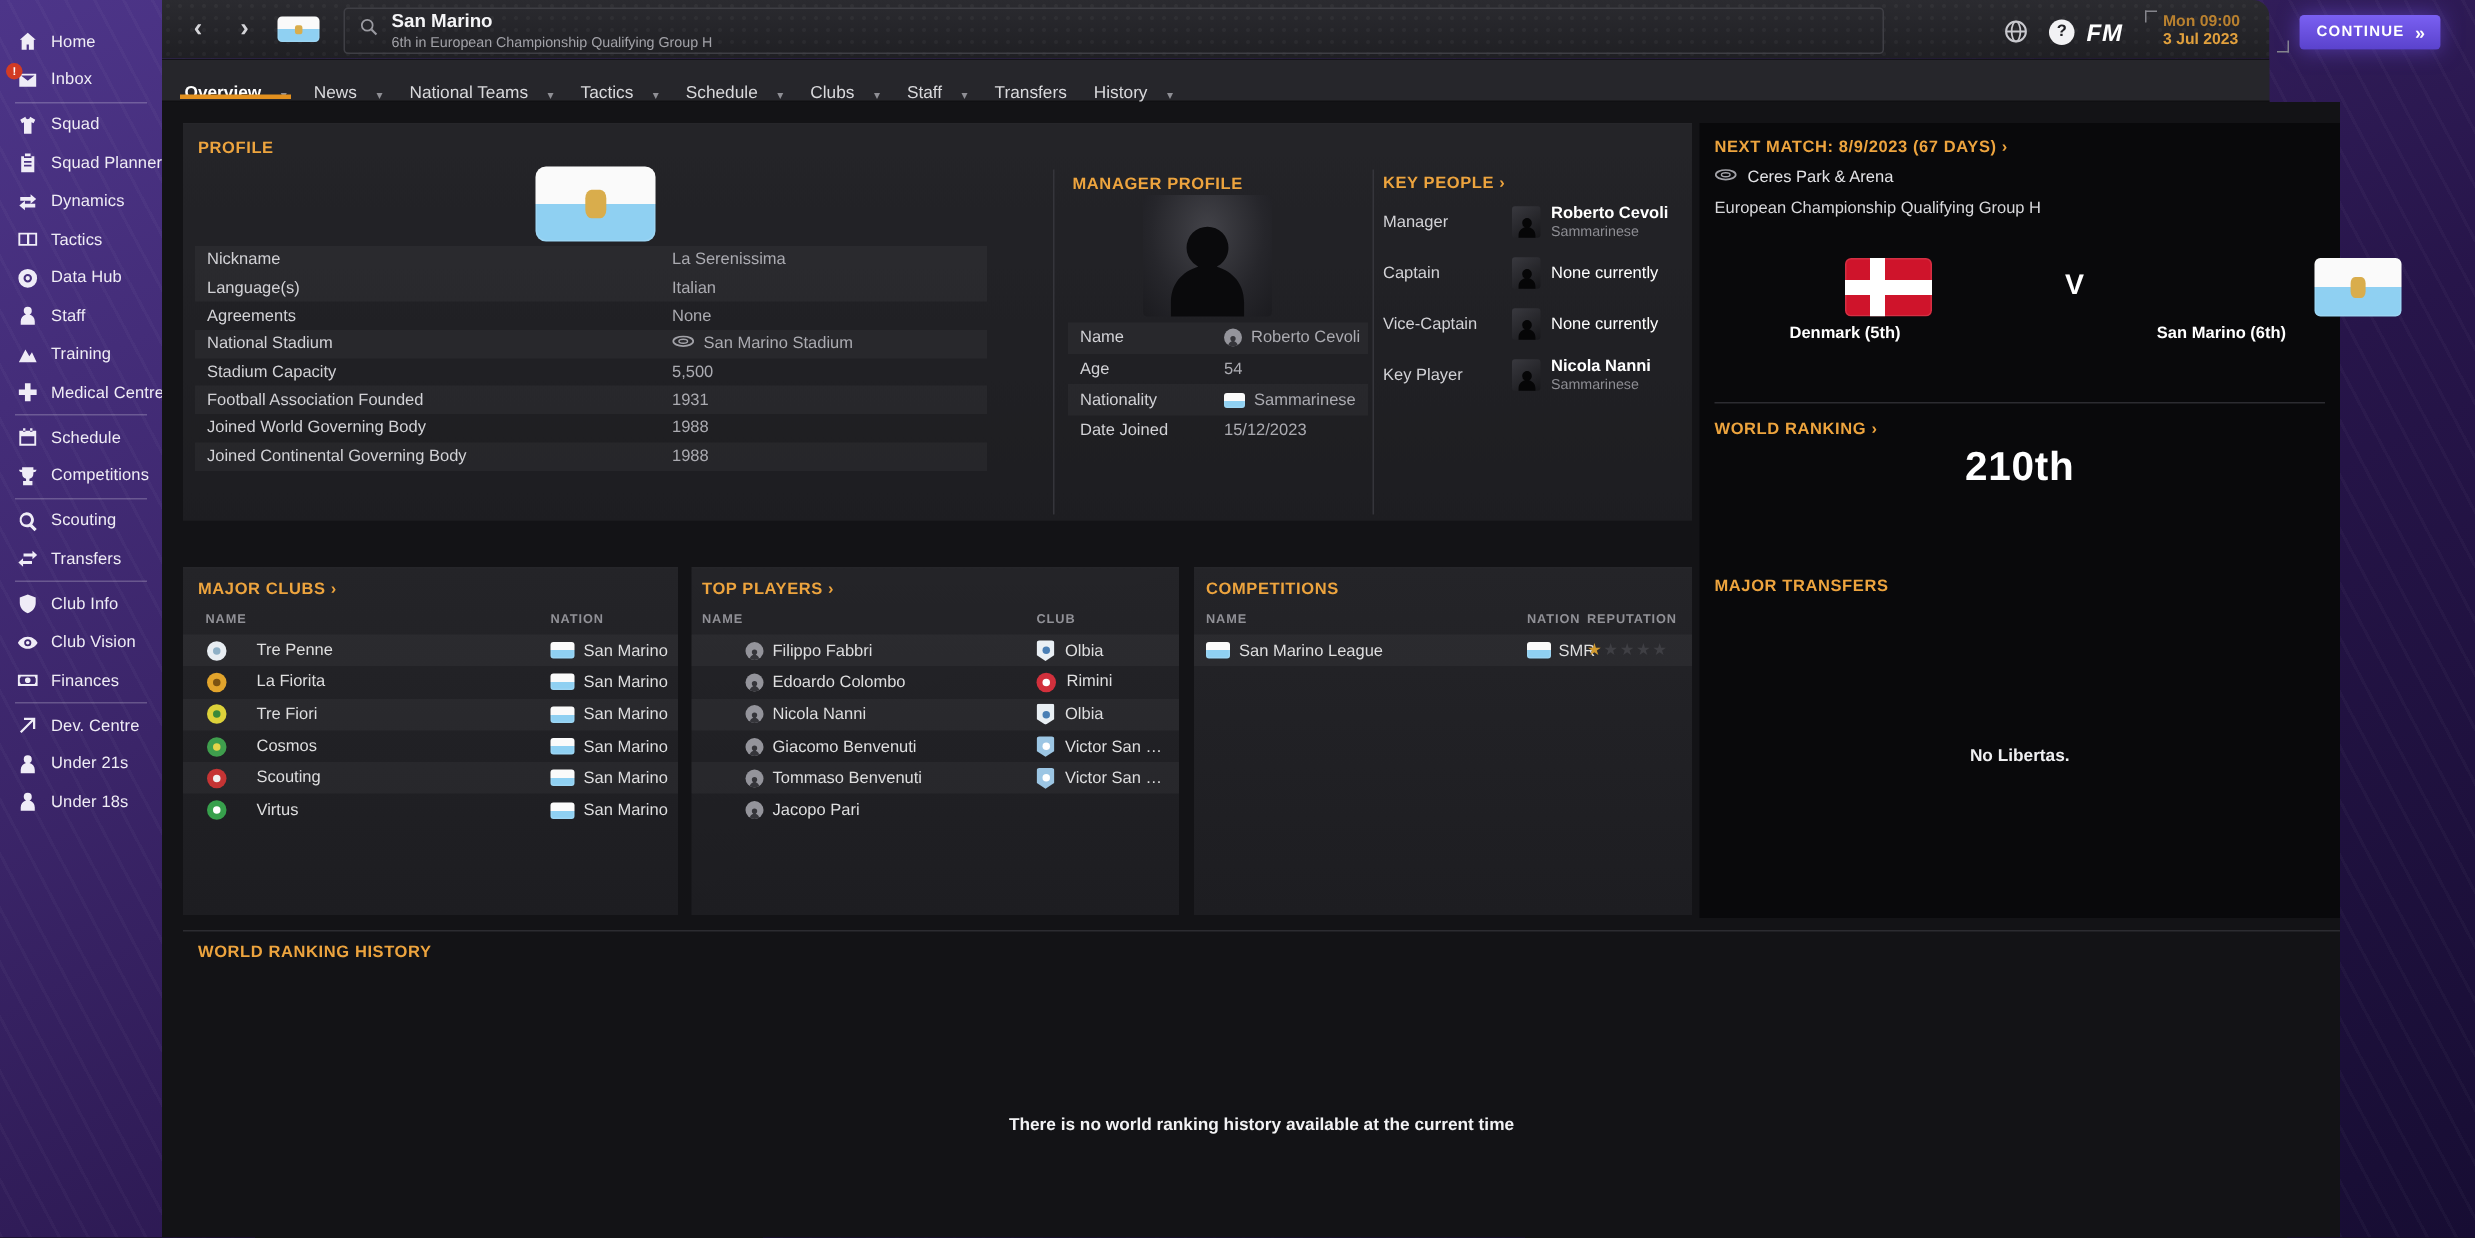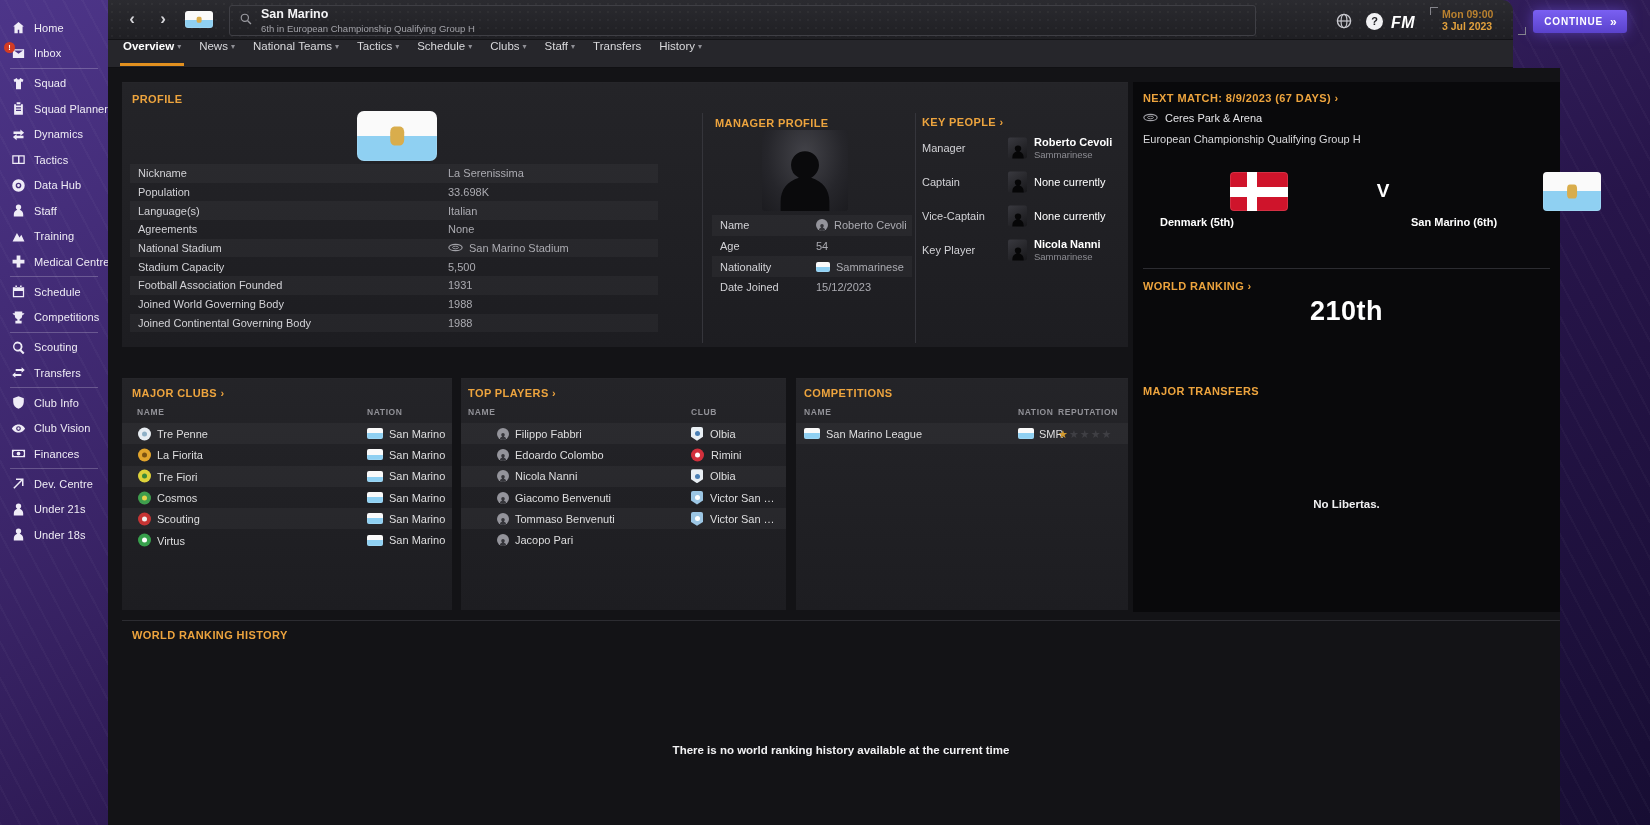--- a/index.html
+++ b/index.html
@@ -71,21 +71,21 @@
     color:#fff; font-size:10px; font-weight:bold; letter-spacing:0.8px; cursor:pointer;
     font-family:inherit; display:flex; align-items:center; justify-content:center; gap:7px;
   }
   .continue .arr{ font-size:12px; letter-spacing:-1px; }
   
   .tabsbar{
     position:absolute; left:108px; top:40px; width:1405px; height:28px;
     background:#26262b; border-bottom:1px solid #101013;
   }
   .tabs{ display:flex; align-items:stretch; height:28px; padding-left:15px; gap:18px; }
-  .tab{ position:relative; display:flex; align-items:flex-start; gap:3px; font-size:11.5px; color:#d9d9dc; cursor:pointer; }
+  .tab{ position:relative; display:flex; align-items:flex-end; gap:13px; font-size:11.5px; color:#d9d9dc; cursor:pointer; }
   .tab .caret{ font-size:8px; color:#8f8f95; padding-top:2px; }
   .tab.active{ color:#fff; font-weight:bold; }
   .tab.active::after{ content:""; position:absolute; left:-3px; right:-3px; bottom:2px; height:3px; background:#e2901f; }
   
   .contentbg{ position:absolute; left:108px; top:68px; width:1452px; height:757px; background:#131316; }
   .panel{
     position:absolute; background:linear-gradient(180deg,#242428 0%,#1d1d21 100%);
     border-top:1px solid rgba(255,255,255,0.045);
   }
   .p-title{ position:absolute; font-size:11px; font-weight:bold; color:#eda43e; letter-spacing:0.4px; white-space:nowrap; }
@@ -124,42 +124,42 @@
   .kp-name{ font-size:11px; color:#fff; white-space:nowrap; }
   .kp-name.b{ font-weight:bold; }
   .kp-sub{ font-size:9.5px; color:#8d8d93; margin-top:1px; }
   
   .blackcol{ position:absolute; left:1133px; top:82px; width:427px; height:530px; background:#09090b; }
   .nm-venue{ position:absolute; left:10px; top:30px; display:flex; align-items:center; gap:7px;
     font-size:11px; color:#e3e3e6; }
   .nm-comp{ position:absolute; left:10px; top:51px; font-size:11px; color:#d8d8db; }
   .matchflag{ position:absolute; top:90px; }
   .matchflag.home{ left:97px; } .matchflag.away{ left:348px; }
-  .nm-team{ position:absolute; top:134px; width:140px; text-align:left; font-size:11px; font-weight:bold;
+  .nm-team{ position:absolute; top:134px; width:140px; text-align:center; font-size:11px; font-weight:bold;
     color:#fff; cursor:pointer; }
   .nm-team.home{ left:27px; } .nm-team.away{ left:278px; }
   .nm-v{ position:absolute; left:190px; top:98px; width:120px; text-align:center; font-size:19px;
     font-weight:bold; color:#fff; }
   .hdiv{ position:absolute; height:1px; background:#2c2c31; }
   .wr-value{ position:absolute; left:0; top:214px; width:100%; text-align:center; font-size:27px;
     font-weight:bold; color:#fff; letter-spacing:0.5px; }
   .mt-empty{ position:absolute; left:0; top:416px; width:100%; text-align:center; font-size:11.5px;
     font-weight:bold; color:#f0f0f2; }
   
   .p-mc{ left:122px; top:378px; width:330px; height:232px; }
   .p-tp{ left:461px; top:378px; width:325px; height:232px; }
   .p-comp{ left:796px; top:378px; width:332px; height:232px; }
   .t-head{ position:absolute; left:0; right:0; top:28px; height:14px; }
   .t-head span{ position:absolute; font-size:8.5px; font-weight:bold; color:#919197; letter-spacing:0.6px; }
   .t-rows{ position:absolute; left:0; right:0; top:44px; }
   .t-row{ position:relative; height:21.3px; cursor:pointer; }
   .t-row.alt{ background:rgba(255,255,255,0.04); }
   .cell{ position:absolute; top:50%; transform:translateY(-50%); display:flex; align-items:center;
     font-size:11px; color:#dededf; white-space:nowrap; }
-  .p-mc .cell.c-name{ left:16px; gap:6px; }
+  .p-mc .cell.c-name{ left:16px; gap:20px; }
   .p-mc .cell.c-nat{ left:245px; gap:6px; }
   .p-tp .cell.c-name{ left:7px; gap:6px;margin-left:29px; }
   .p-tp .cell.c-club{ left:230px; gap:7px; }
   .p-tp .cell.c-club .txt{ max-width:72px; overflow:hidden; text-overflow:ellipsis; }
   .p-comp .cell.c-name{ left:8px; gap:6px; }
   .p-comp .cell.c-nat{ left:222px; gap:5px; }
   .p-comp .cell.c-rep{ left:262px; gap:1px; }
   .star{ font-size:11px; color:#3f3f44; line-height:11px; }
   .star.filled{ color:#d29a2f; }
   
@@ -447,26 +447,20 @@
   <section class="panel p-row1">
     <h3 class="p-title" style="left:10px;top:10px;">PROFILE</h3>
     <span class="flag sm fl-xl bigflag"></span>
     <div class="kv-rows pr-rows" id="profile-rows">
         <div class="kv-row alt">
           <span class="k">Nickname</span>
           <span class="v">
             <span>La Serenissima</span>
           </span>
         </div>
-        <div class="kv-row">
-          <span class="k">Population</span>
-          <span class="v">
-            <span>33.698K</span>
-          </span>
-        </div>
         <div class="kv-row alt">
           <span class="k">Language(s)</span>
           <span class="v">
             <span>Italian</span>
           </span>
         </div>
         <div class="kv-row">
           <span class="k">Agreements</span>
           <span class="v">
             <span>None</span>

